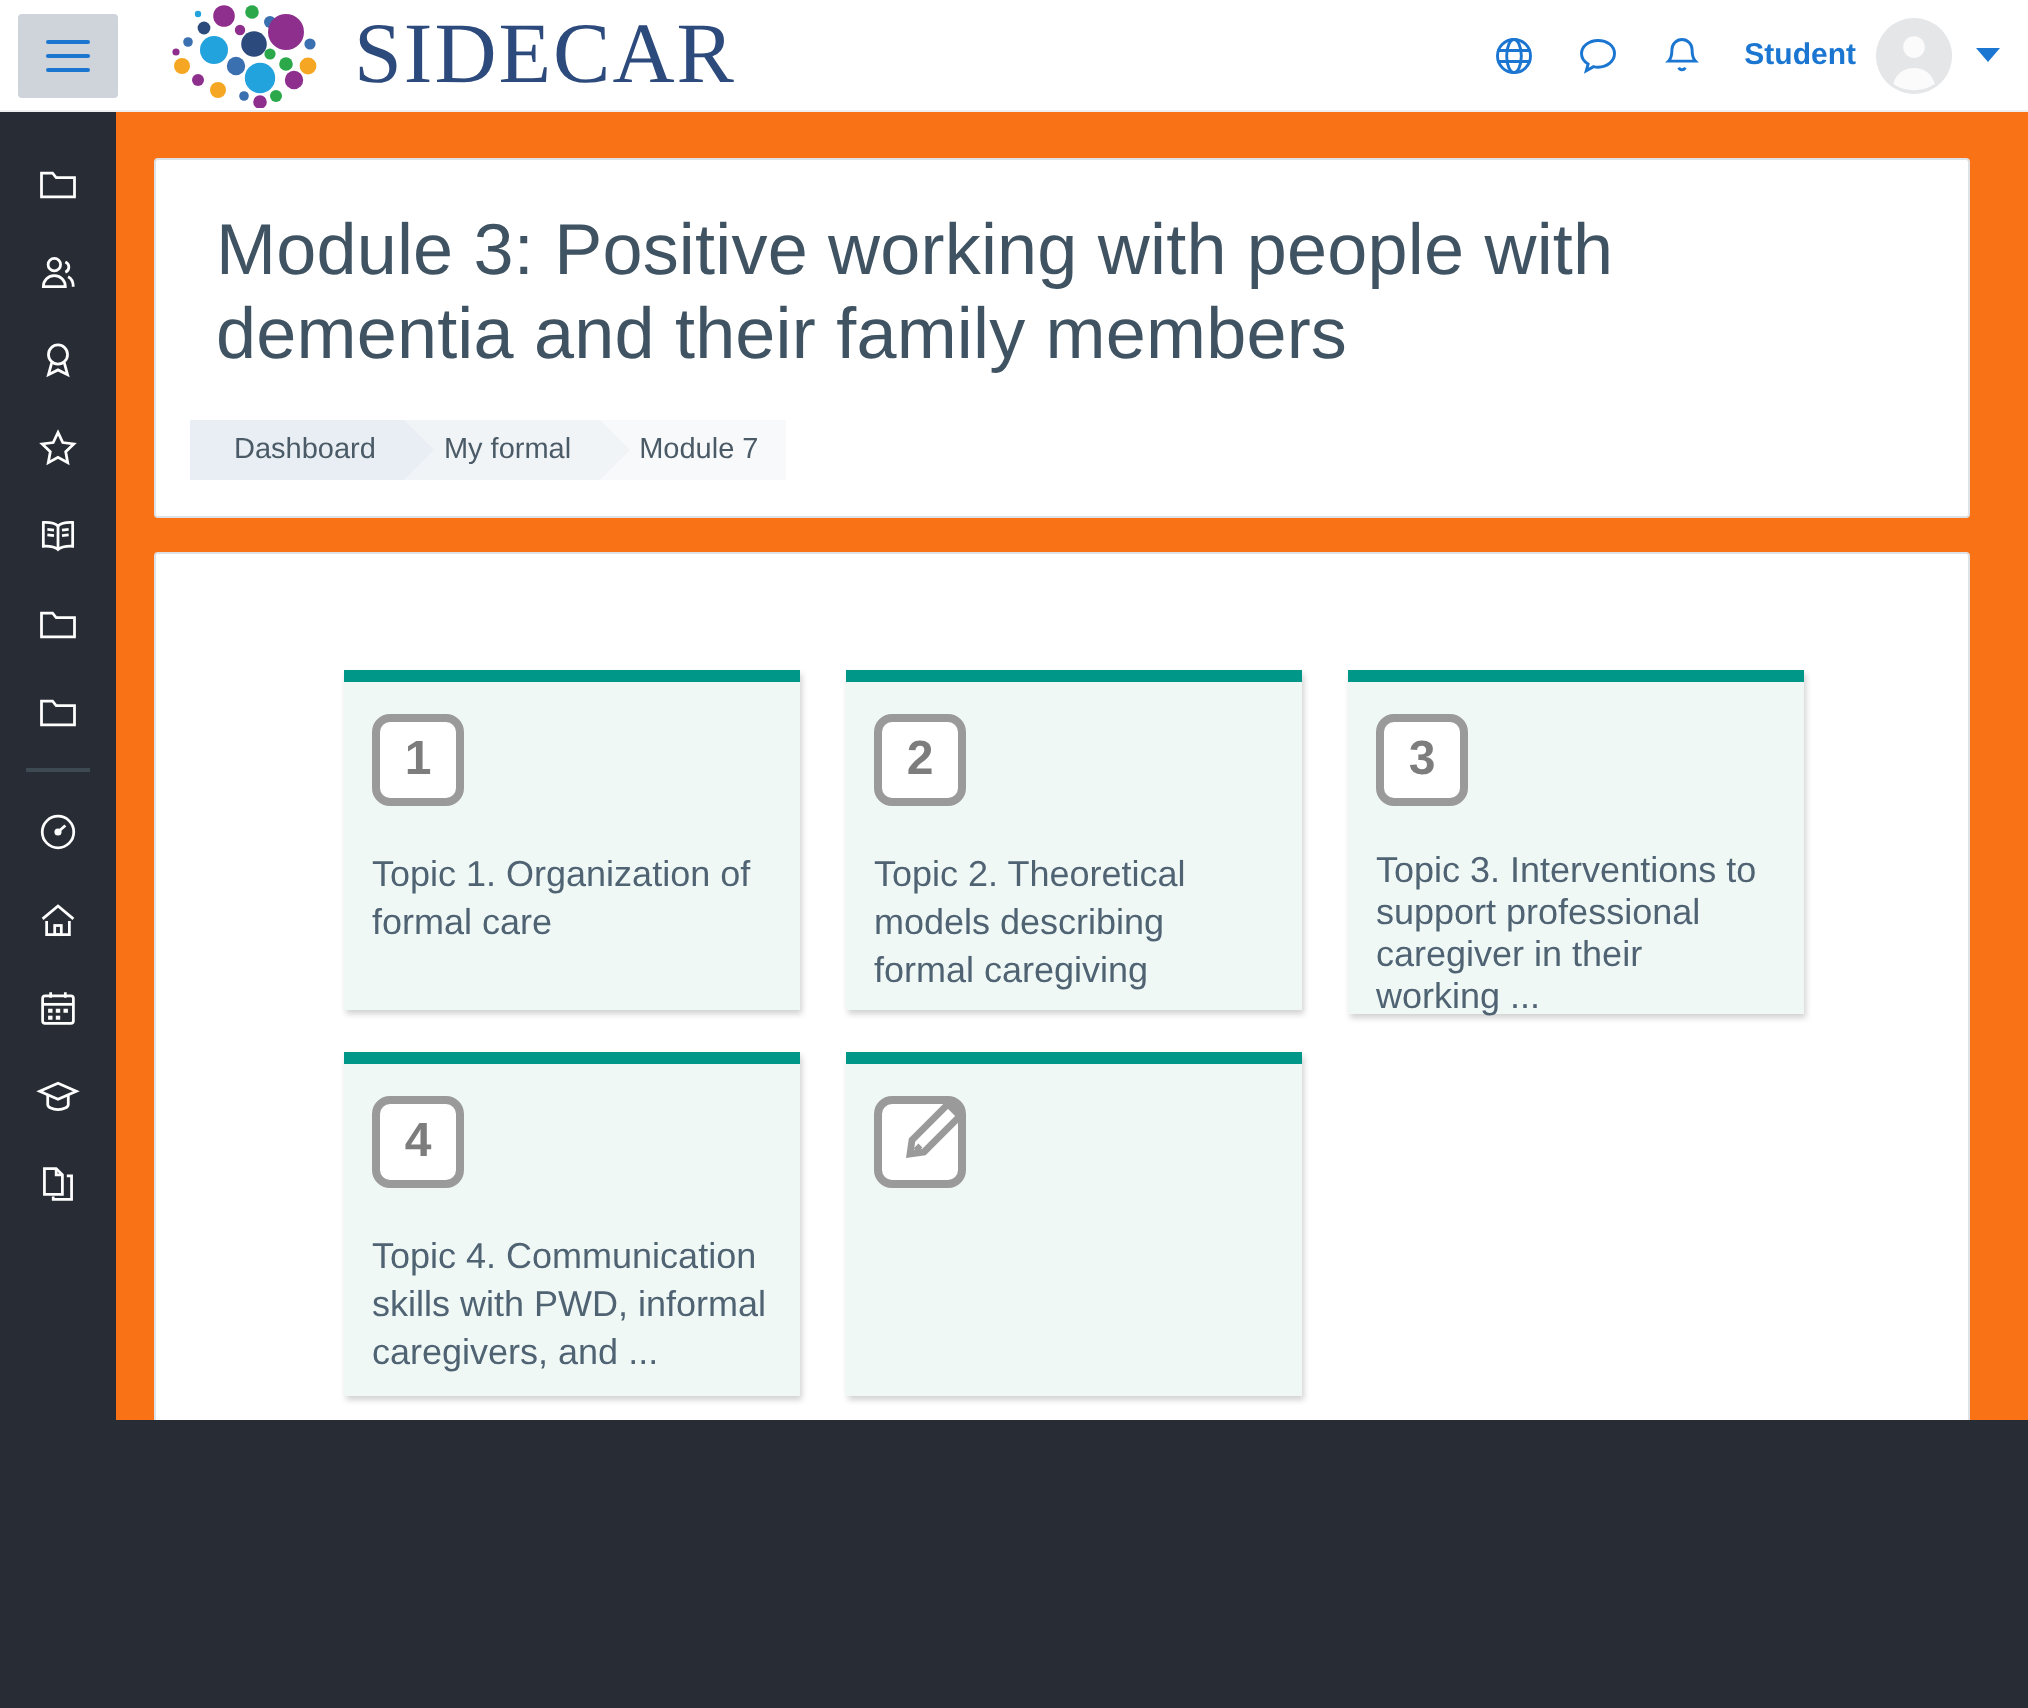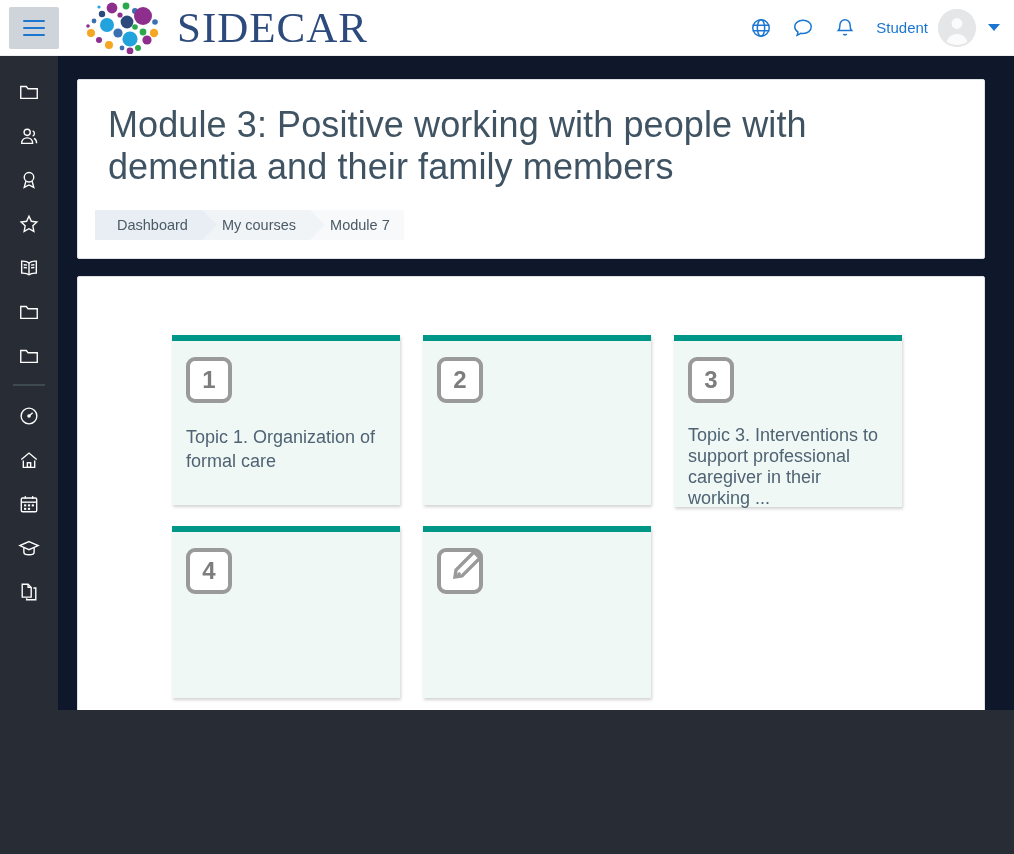--- a/index.html
+++ b/index.html
@@ -30,41 +30,41 @@
   #brand-logo { width: 88px; height: 52px; }
   #brand-text {
     font-family: "Liberation Serif", serif;
     font-size: 43px; letter-spacing: 1px; color: #2c4a7c;
     margin-left: 8px; line-height: 1; font-weight: 400;
   }
 
   #nav-right { margin-left: auto; display: flex; align-items: center; gap: 20px; padding-right: 14px; }
   .nav-icon { width: 22px; height: 22px; cursor: pointer; color: #1b76d1; }
   #user-menu { display: flex; align-items: center; gap: 10px; cursor: pointer; }
-  #user-name { font-size: 15px; color: #1b76d1; }
+  #user-name { font-size: 15px; color: #1b76d1; font-weight: bold; }
   #avatar { width: 38px; height: 38px; border-radius: 50%; background: #e4e6e8; display: block; }
   #user-caret { width: 0; height: 0; border-left: 6px solid transparent; border-right: 6px solid transparent;
                 border-top: 7px solid #1b76d1; margin-left: 2px; }
 
   
   #sidebar {
     position: absolute; left: 0; top: 56px; width: 58px; height: 654px;
     background: #282d35; z-index: 20;
     padding-top: 14px;
   }
   .side-item {
     width: 58px; height: 44px;
     display: flex; align-items: center; justify-content: center;
     cursor: pointer; color: #ffffff;
   }
   .side-item svg { width: 22px; height: 22px; }
   #side-divider { height: 2px; background: #3d4a52; margin: 6px 13px 8px 13px; }
 
   
-  #main { position: absolute; left: 58px; top: 56px; width: 956px; height: 654px; background: #0f172a; overflow: hidden; }
+  #main { position: absolute; left: 58px; top: 56px; width: 956px; height: 654px; background: #f97316; overflow: hidden; }
 
   .panel {
     background: #ffffff; border: 1px solid #dee2e6; border-radius: 2px;
     margin: 0 29px 0 19px;
   }
   #header-panel { margin-top: 23px; padding: 24px 0 18px 0; }
   #page-title {
     font-size: 36px; line-height: 42px; font-weight: 400; color: #3f5362;
     padding: 0 30px; letter-spacing: 0.1px;
   }
@@ -286,21 +286,21 @@
       <h1 id="page-title">Module 3: Positive working with people with dementia and their family members</h1>
 
       <nav id="breadcrumb">
         <div class="crumb c1">
           <span>Dashboard</span>
           <svg class="tail" viewBox="0 0 15 30" preserveAspectRatio="none">
             <polygon points="0,0 15,15 0,30" fill="#e8eef3"></polygon>
           </svg>
         </div>
         <div class="crumb c2">
-          <span>My courses</span>
+          <span>My formal</span>
           <svg class="tail" viewBox="0 0 15 30" preserveAspectRatio="none">
             <polygon points="0,0 15,15 0,30" fill="#f1f4f7"></polygon>
           </svg>
         </div>
         <div class="crumb c3">
           <span>Module 7</span>
         </div>
       </nav>
     </div>
 
@@ -311,35 +311,37 @@
           <div class="topic-card card-h1">
             <div class="inner">
               <div class="badge-num">1</div>
               <div class="card-text">Topic 1. Organization of formal care</div>
             </div>
           </div>
 
           <div class="topic-card card-h2">
             <div class="inner">
               <div class="badge-num">2</div>
+              <div class="card-text">Topic 2. Theoretical models describing formal caregiving</div>
             </div>
           </div>
 
           <div class="topic-card card-h3">
             <div class="inner">
               <div class="badge-num">3</div>
               <div class="card-text small">Topic 3. Interventions to support professional caregiver in their working ...</div>
             </div>
           </div>
         </div>
 
         <div class="card-row">
           <div class="topic-card card-h4">
             <div class="inner">
               <div class="badge-num">4</div>
+              <div class="card-text">Topic 4. Communication skills with PWD, informal caregivers, and ...</div>
             </div>
           </div>
 
           <div class="topic-card card-h4">
             <div class="inner">
               <div class="badge-pencil">
                 <svg viewBox="0 0 42 42" fill="none" stroke="#9a9a9a" stroke-width="3.4">
                   <path d="M30 6 36 12 18 30 11 31 12 24z" fill="#ffffff"></path>
                   <line x1="14" y1="27" x2="16" y2="29"></line>
                 </svg>

